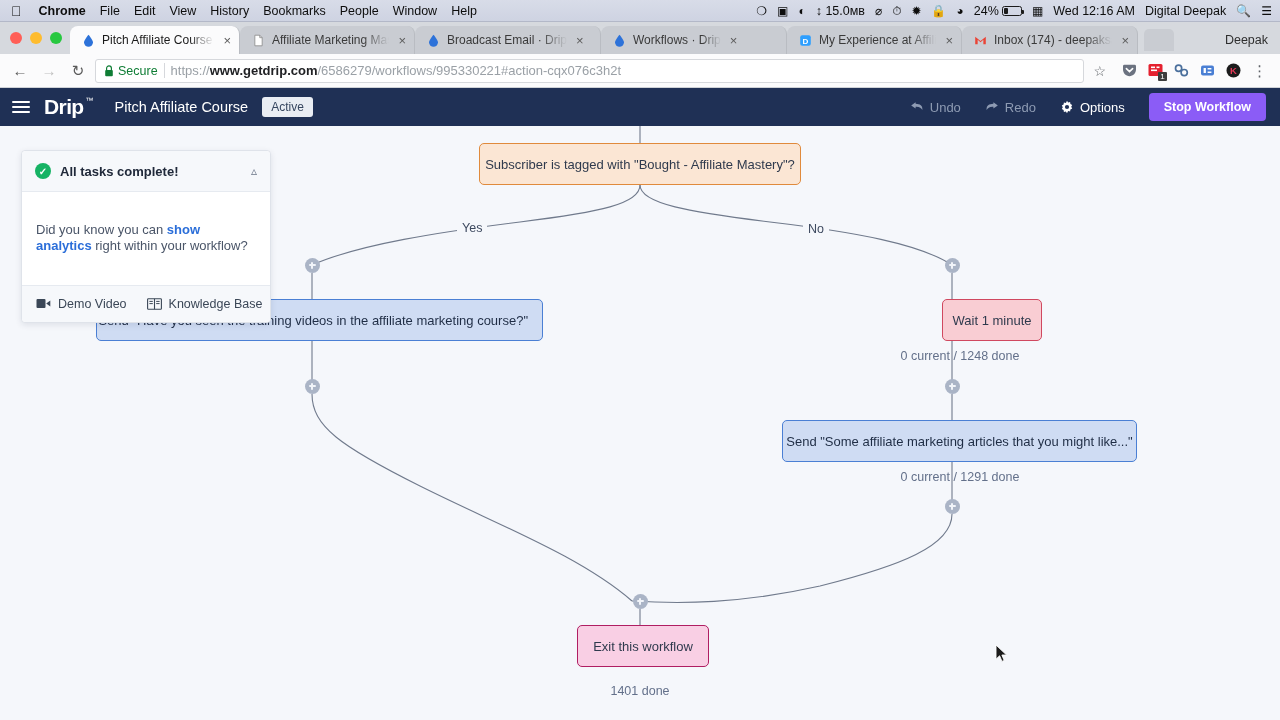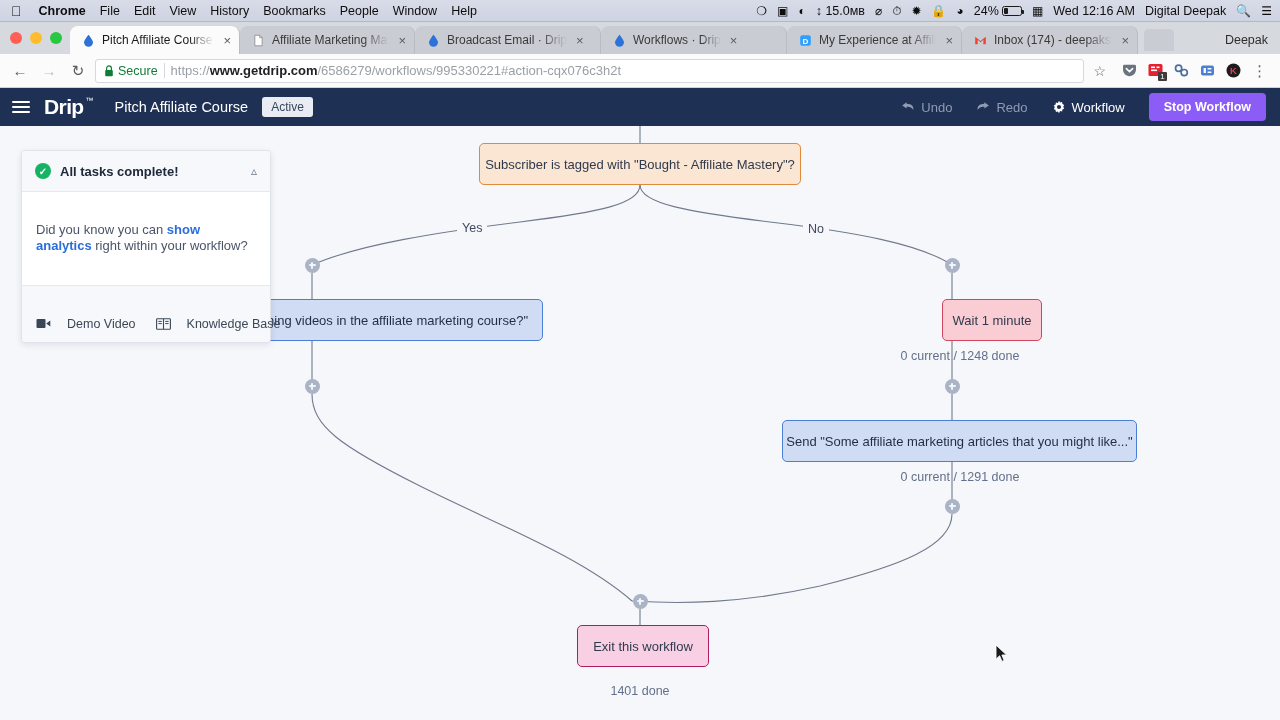--- a/index.html
+++ b/index.html
@@ -200,21 +200,21 @@
   .panel-body { padding: 30px 14px 30px 14px; }
   .panel-body p { font-size: 13px; color: #4a5568; line-height: 1.26; }
   .panel-body a { color: #2b6ed9; font-weight: bold; text-decoration: none; }
   .panel-foot {
     display: flex; align-items: center; gap: 20px;
     padding: 11px 14px;
     background: #f6f8fb;
     border-top: 1px solid #e6eaf0;
     border-radius: 0 0 4px 4px;
   }
-  .foot-link { display: flex; align-items: center; gap: 16px; font-size: 12.5px; color: #3b4757; white-space: nowrap; margin-top: 20px; }
+  .foot-link { display: flex; align-items: center; gap: 7px; font-size: 12.5px; color: #3b4757; white-space: nowrap; }
   .foot-link svg { display: block; flex: none; }
 
   
   #cursor { position: absolute; left: 995px; top: 518px; z-index: 35; }
 </style>
 </head>
 <body>
 
 <div id="mac-menubar">
   <div class="mb-left">
@@ -394,21 +394,21 @@
       <svg width="14" height="12" viewBox="0 0 14 12">
           <path d="M8.4 1.2l4.4 3.2-4.4 3.2V5.7C4.8 5.4 2.8 6.7 1.6 9 1.3 4.5 4 3 8.4 2.8z" fill="#8e9bb3"></path>
         </svg>
       <span>Redo</span>
     </div>
     <div class="hdr-action enabled">
       <svg width="14" height="14" viewBox="0 0 14 14">
           <path d="M7 0.8l1.1 1.7 2-.4.3 2 1.8.9-1 1.8 1 1.8-1.8.9-.3 2-2-.4L7 13.2 5.9 11.5l-2 .4-.3-2-1.8-.9 1-1.8-1-1.8 1.8-.9.3-2 2 .4z" fill="#ffffff"></path>
           <circle cx="7" cy="7" r="2.1" fill="#1f3055"></circle>
         </svg>
-      <span>Workflow</span>
+      <span>Options</span>
     </div>
     <div class="stop-btn">Stop Workflow</div>
   </div>
 </div>
 
 <div id="canvas">
 
   <svg id="wires" viewBox="0 0 1280 594">
     <g fill="none" stroke="#707a8c" stroke-width="1.1">
 

